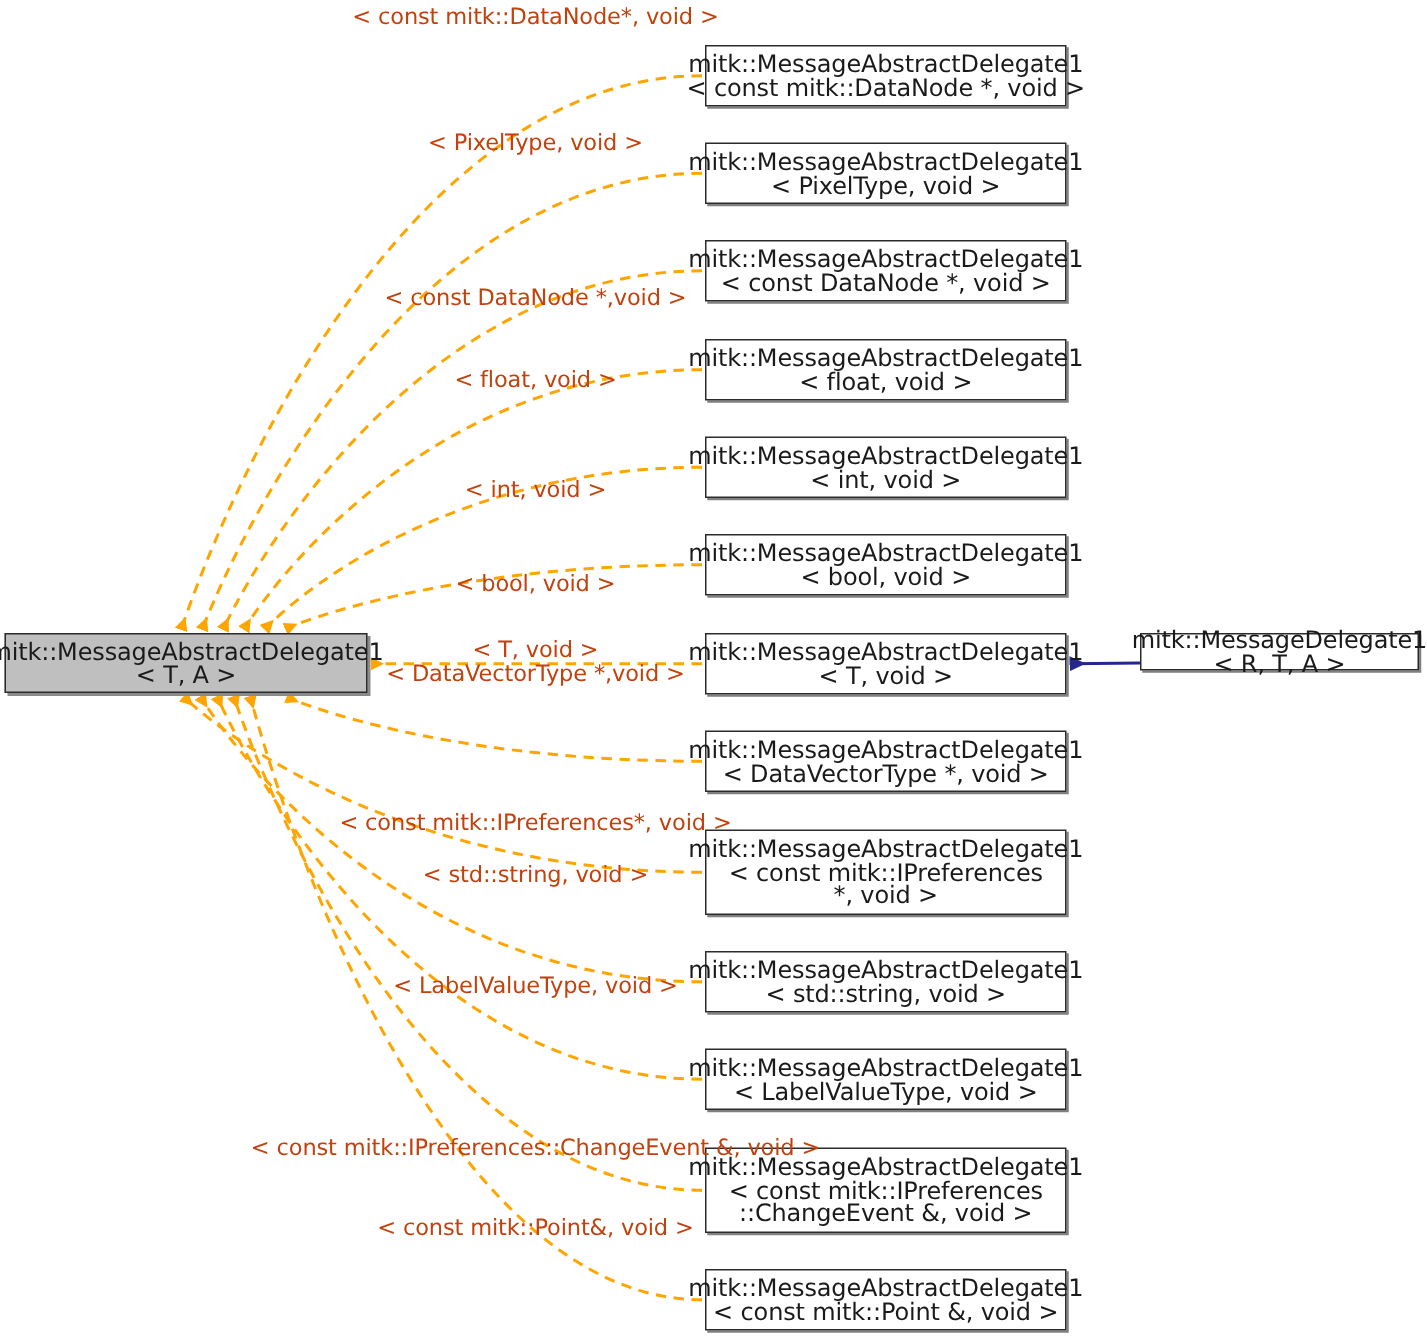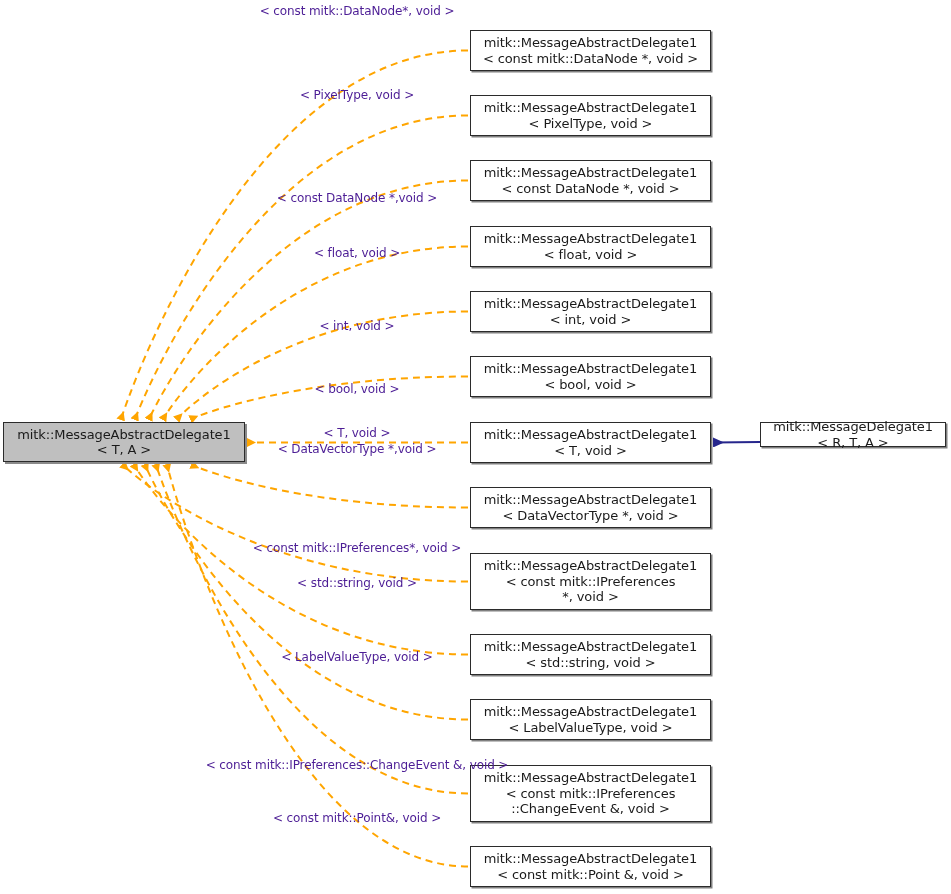--- a/index.html
+++ b/index.html
@@ -5,29 +5,29 @@
   html,body{margin:0;padding:0;background:#ffffff;}
   body{width:951px;height:894px;overflow:hidden;
        font-family:"DejaVu Sans","Liberation Sans",sans-serif;}
   #diagram{position:relative;width:951px;height:894px;}
   svg#edges{position:absolute;left:0;top:0;width:951px;height:894px;}
   .node{position:absolute;box-sizing:border-box;
         border:1px solid #404040;
         background:#ffffff;
         display:flex;align-items:center;justify-content:center;
         text-align:center;
-        font-size:13px;line-height:15.5px;color:#1a1a1a;
+        font-size:16px;line-height:15.5px;color:#1a1a1a;
         letter-spacing:-0.1px;
         box-shadow:1.5px 1.5px 0 0 #808080;
   }
   .node .lbl{display:block;white-space:pre;}
   .node.root{background:#bfbfbf;border:1px solid #2b2b2b;box-shadow:2px 2px 0 0 #8a8a8a;}
   .node.derived{border:1px solid #2b2b2b;}
   .edge-label{position:absolute;white-space:pre;text-align:center;
-     font-size:12px;line-height:15.5px;color:#4c1d95;
+     font-size:15px;line-height:15.5px;color:#c2410c;
      letter-spacing:-0.1px;transform:translateX(-50%);}
 </style>
 </head>
 <body>
 
 <div id="diagram">
 
   <svg id="edges" viewBox="0 0 951 894" xmlns="http://www.w3.org/2000/svg">
     <defs>
       <marker id="ohead" markerWidth="9" markerHeight="9" refX="8" refY="4.5" orient="auto" markerUnits="userSpaceOnUse">

